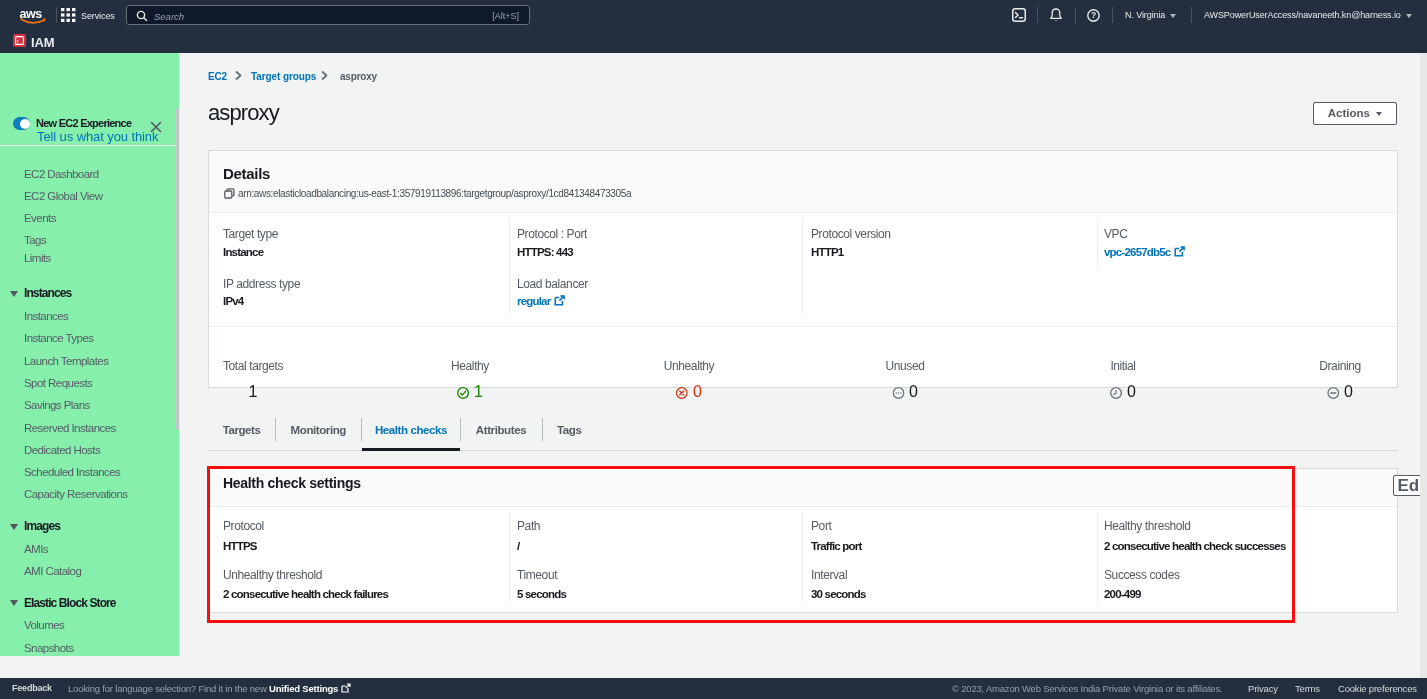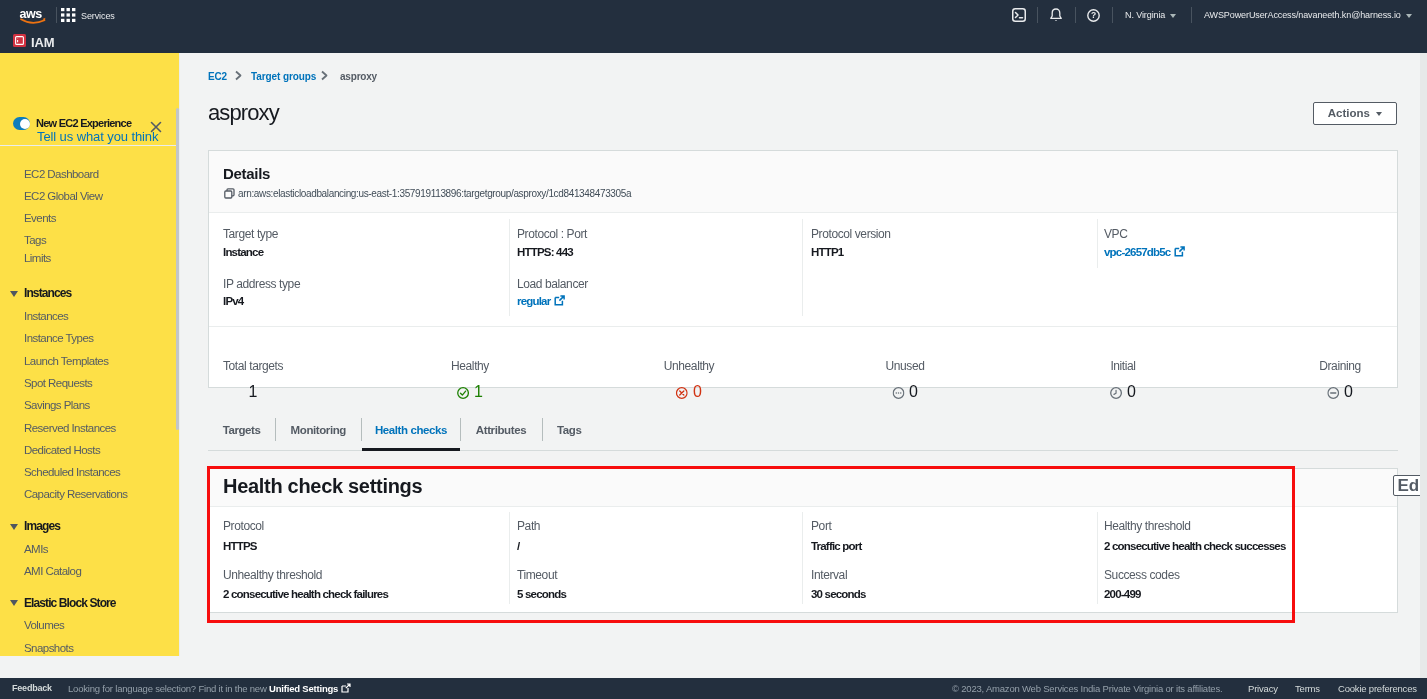--- a/index.html
+++ b/index.html
@@ -10,21 +10,21 @@
 .nowrap { white-space:nowrap; }
 
 
 #topbar { position:absolute; left:0; top:0; width:1427px; height:53px; background:#232f3e; }
 .tb-divider { position:absolute; width:1px; top:7px; height:16px; background:#48535f; }
 .tb-text { position:absolute; font-size:9px; color:#e9ebed; white-space:nowrap; letter-spacing:-0.1px; }
 #searchbox { position:absolute; left:126px; top:5px; width:404px; height:20px; background:#10192a; border:1px solid #687078; border-radius:3px; }
 .caret { display:inline-block; width:0; height:0; border-left:3.5px solid transparent; border-right:3.5px solid transparent; border-top:4.5px solid #aab7b8; vertical-align:middle; }
 
 
-#sidebar { position:absolute; left:0; top:53px; width:180px; height:603px; background:#fde047; border-right:1px solid #eaeded; }
+#sidebar { position:absolute; left:0; top:53px; width:180px; height:603px; background:#86efac; border-right:1px solid #eaeded; }
 #sb-thumb { position:absolute; left:175.5px; top:108px; width:3.5px; height:322px; background:#c2c6c9; border-radius:2px; }
 .sb-item { position:absolute; left:24px; font-size:11.5px; line-height:14px; color:#545b64; letter-spacing:-0.55px; white-space:nowrap; }
 .sb-head { position:absolute; left:24px; font-size:12px; line-height:14px; color:#16191f; font-weight:700; letter-spacing:-0.9px; white-space:nowrap; }
 .sb-tri { position:absolute; left:10px; width:0; height:0; border-left:4.5px solid transparent; border-right:4.5px solid transparent; border-top:6px solid #50575f; }
 
 
 #footer { position:absolute; left:0; top:678px; width:1427px; height:21px; background:#232f3e; }
 .ft-text { position:absolute; top:5px; font-size:9.5px; line-height:11px; color:#d5dbdb; white-space:nowrap; letter-spacing:-0.2px; }
 .ft-gray { color:#95a0aa; }
 
@@ -73,20 +73,28 @@
       <rect x="0" y="5.4" width="3.4" height="3.2"></rect>
           <rect x="5.5" y="5.4" width="3.4" height="3.2"></rect>
           <rect x="11" y="5.4" width="3.4" height="3.2"></rect>
       <rect x="0" y="10.8" width="3.4" height="3.2"></rect>
           <rect x="5.5" y="10.8" width="3.4" height="3.2"></rect>
           <rect x="11" y="10.8" width="3.4" height="3.2"></rect>
     </g>
   </svg>
   <div class="tb-text" style="left:81px;top:11px">Services</div>
 
+  <div id="searchbox">
+    <svg class="abs" style="left:9px;top:4px" width="12" height="12" viewBox="0 0 12 12">
+      <circle cx="5" cy="5" r="3.6" fill="none" stroke="#e9ebed" stroke-width="1.4"></circle>
+      <line x1="7.8" y1="7.8" x2="10.6" y2="10.6" stroke="#e9ebed" stroke-width="1.4" stroke-linecap="round"></line>
+    </svg>
+    <div class="abs" style="left:27px;top:5px;font-size:9.5px;font-style:italic;color:#95a0ab">Search</div>
+    <div class="abs" style="right:10px;top:5px;font-size:9px;color:#95a0ab">[Alt+S]</div>
+  </div>
 
   <svg class="abs" style="left:1012px;top:8px" width="14" height="14" viewBox="0 0 14 14">
     <rect x="0.75" y="0.75" width="12.5" height="12.5" rx="2.5" fill="none" stroke="#e9ebed" stroke-width="1.5"></rect>
     <path d="M3.5 4.5 l2.5 2.5 l-2.5 2.5" fill="none" stroke="#e9ebed" stroke-width="1.5" stroke-linejoin="round" stroke-linecap="round"></path>
     <line x1="7.5" y1="9.8" x2="10.5" y2="9.8" stroke="#e9ebed" stroke-width="1.5" stroke-linecap="round"></line>
   </svg>
   <div class="tb-divider" style="left:1037px"></div>
   <svg class="abs" style="left:1049px;top:8px" width="14" height="14" viewBox="0 0 14 14">
     <path d="M7 1 C 4.6 1 3.2 2.8 3.2 5 L3.2 8 L1.8 10.4 L12.2 10.4 L10.8 8 L10.8 5 C10.8 2.8 9.4 1 7 1 Z" fill="none" stroke="#e9ebed" stroke-width="1.3" stroke-linejoin="round"></path>
     <path d="M5.8 12 a1.3 1.3 0 0 0 2.4 0 z" fill="#e9ebed"></path>
@@ -263,21 +271,21 @@
 <div class="tabsep" style="left:460px"></div>
 <div class="tab" style="left:501px">Attributes</div>
 <div class="tabsep" style="left:542px"></div>
 <div class="tab" style="left:569.3px">Tags</div>
 <div class="abs" style="left:208px;top:450px;width:1190px;height:1px;background:#d5dbdb"></div>
 <div class="abs" style="left:362px;top:448px;width:98px;height:3px;background:#16191f"></div>
 
 <div class="card" style="left:208px;top:468px;width:1190px;height:145px">
   <div class="card-head" style="height:38px"></div>
 </div>
-<div class="card-title" style="left:223px;top:475px;font-size:20px">Health check settings</div>
+<div class="card-title" style="left:223px;top:475px;font-size:14px">Health check settings</div>
 <div class="btn" style="left:1393px;top:475px;width:41px;height:21px;font-size:17px;line-height:19px">Edit</div>
 
 <div class="vdiv" style="left:509px;top:512px;height:92px"></div>
 <div class="vdiv" style="left:802px;top:512px;height:92px"></div>
 <div class="vdiv" style="left:1097px;top:512px;height:92px"></div>
 
 <div class="lbl" style="left:223px;top:519px">Protocol</div>
 <div class="val" style="left:223px;top:539px">HTTPS</div>
 <div class="lbl" style="left:223px;top:568px">Unhealthy threshold</div>
 <div class="val" style="left:223px;top:587px">2 consecutive health check failures</div>

